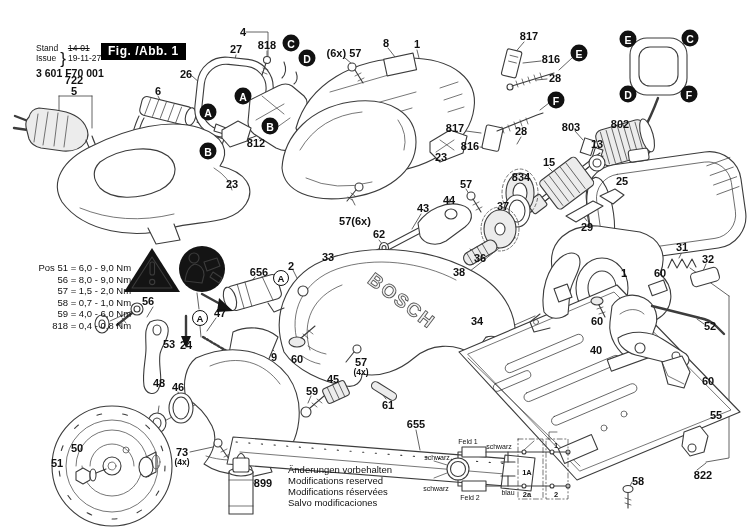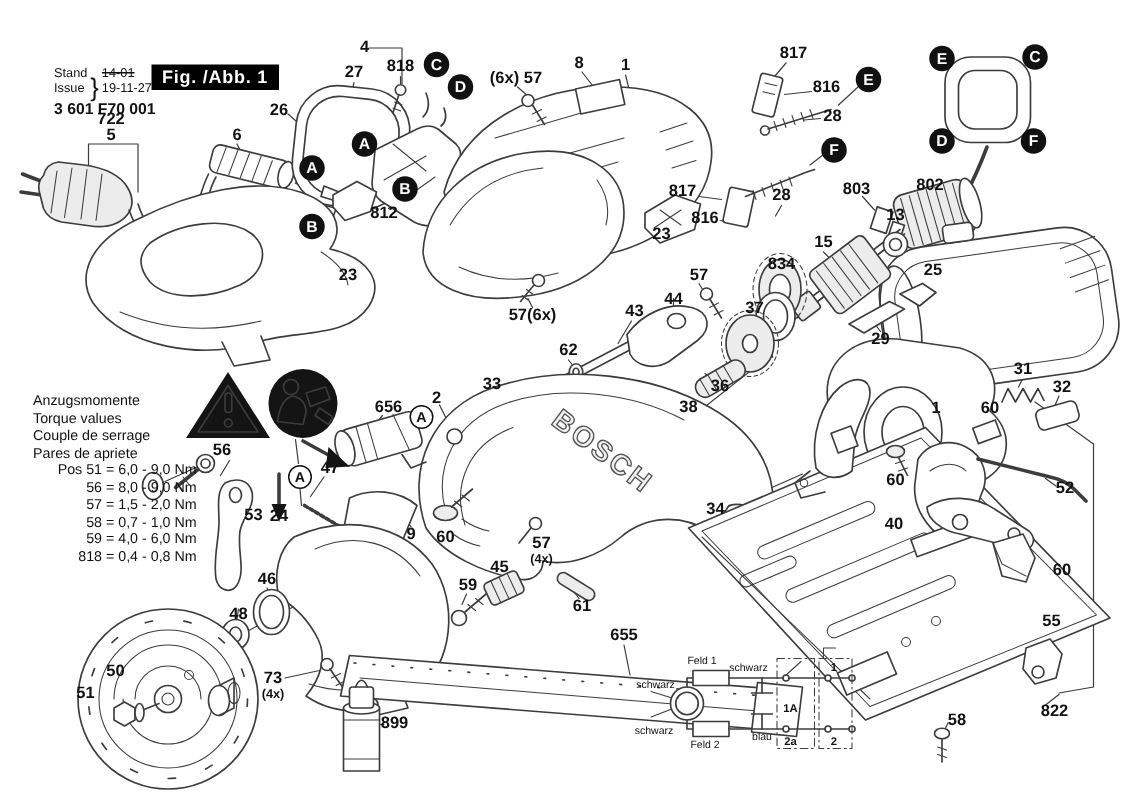--- a/index.html
+++ b/index.html
@@ -446,36 +446,36 @@
     </div>
     <div class="brace">}</div>
     <div>
       <span class="struck">14-01</span><br>
       <span>19-11-27</span>
     </div>
   </div>
   <div class="figbox">Fig. /Abb. 1</div>
 
   <div class="torque">
-    <div id="torque-heads">
-        <div>Anzugsmomente</div>
-        <div>Torque values</div>
-        <div>Couple de serrage</div>
-        <div>Pares de apriete</div>
-      </div>
     <div id="torque-rows">
         <div class="trow"><span class="tp">Pos 51</span><span> = 6,0 - 9,0 Nm</span></div>
         <div class="trow"><span class="tp">56</span><span> = 8,0 - 9,0 Nm</span></div>
         <div class="trow"><span class="tp">57</span><span> = 1,5 - 2,0 Nm</span></div>
         <div class="trow"><span class="tp">58</span><span> = 0,7 - 1,0 Nm</span></div>
         <div class="trow"><span class="tp">59</span><span> = 4,0 - 6,0 Nm</span></div>
         <div class="trow"><span class="tp">818</span><span> = 0,4 - 0,8 Nm</span></div>
       </div>
   </div>
 
+  <div class="notes" id="notes">
+      <div>Änderungen vorbehalten</div>
+      <div>Modifications reserved</div>
+      <div>Modifications réservées</div>
+      <div>Salvo modificaciones</div>
+    </div>
 
   <div class="wlabel" style="left:437px;top:457px">schwarz</div>
   <div class="wlabel" style="left:499px;top:446px">schwarz</div>
   <div class="wlabel" style="left:436px;top:488px">schwarz</div>
   <div class="wlabel" style="left:508px;top:492px">blau</div>
   <div class="wlabel" style="left:468px;top:441px">Feld 1</div>
   <div class="wlabel" style="left:470px;top:497px">Feld 2</div>
   <div class="wlabel wterm" style="left:527px;top:472px">1A</div>
   <div class="wlabel wterm" style="left:556px;top:445px">1</div>
   <div class="wlabel wterm" style="left:527px;top:494px">2a</div>
@@ -512,46 +512,46 @@
       <div class="plabel" style="left: 660px; top: 273px;">60</div>
       <div class="plabel" style="left: 708px; top: 259px;">32</div>
       <div class="plabel" style="left: 624px; top: 273px;">1</div>
       <div class="plabel" style="left: 449px; top: 200px;">44</div>
       <div class="plabel" style="left: 466px; top: 184px;">57</div>
       <div class="plabel" style="left: 423px; top: 208px;">43</div>
       <div class="plabel" style="left: 379px; top: 234px;">62</div>
       <div class="plabel" style="left: 480px; top: 258px;">36</div>
       <div class="plabel" style="left: 459px; top: 272px;">38</div>
       <div class="plabel" style="left: 503px; top: 206px;">37</div>
-      <div class="plabel" style="left: 355px; top: 211px;">57(6x)</div>
+      <div class="plabel" style="left: 355px; top: 221px;">57(6x)</div>
       <div class="plabel" style="left: 259px; top: 272px;">656</div>
       <div class="plabel" style="left: 291px; top: 266px;">2</div>
       <div class="plabel" style="left: 328px; top: 257px;">33</div>
       <div class="plabel" style="left: 220px; top: 313px;">47</div>
       <div class="plabel" style="left: 148px; top: 301px;">56</div>
       <div class="plabel" style="left: 169px; top: 344px;">53</div>
       <div class="plabel" style="left: 186px; top: 345px;">24</div>
       <div class="plabel" style="left: 178px; top: 387px;">46</div>
-      <div class="plabel" style="left: 159px; top: 410px;">48</div>
+      <div class="plabel" style="left: 159px; top: 383px;">48</div>
       <div class="plabel" style="left: 77px; top: 448px;">50</div>
       <div class="plabel" style="left: 57px; top: 463px;">51</div>
       <div class="plabel" style="left: 182px; top: 457px;">73<span class="psub">(4x)</span></div>
       <div class="plabel" style="left: 274px; top: 357px;">9</div>
       <div class="plabel" style="left: 297px; top: 359px;">60</div>
       <div class="plabel" style="left: 333px; top: 379px;">45</div>
       <div class="plabel" style="left: 312px; top: 391px;">59</div>
       <div class="plabel" style="left: 361px; top: 367px;">57<span class="psub">(4x)</span></div>
       <div class="plabel" style="left: 388px; top: 405px;">61</div>
       <div class="plabel" style="left: 416px; top: 424px;">655</div>
-      <div class="plabel" style="left: 477px; top: 340px;">34</div>
+      <div class="plabel" style="left: 477px; top: 321px;">34</div>
       <div class="plabel" style="left: 597px; top: 321px;">60</div>
       <div class="plabel" style="left: 596px; top: 350px;">40</div>
       <div class="plabel" style="left: 710px; top: 326px;">52</div>
       <div class="plabel" style="left: 708px; top: 381px;">60</div>
-      <div class="plabel" style="left: 701px; top: 415px;">55</div>
+      <div class="plabel" style="left: 716px; top: 415px;">55</div>
       <div class="plabel" style="left: 703px; top: 475px;">822</div>
       <div class="plabel" style="left: 638px; top: 481px;">58</div>
       <div class="plabel" style="left: 263px; top: 483px;">899</div>
       <div class="callout filled" style="left: 291px; top: 43px;">C</div>
       <div class="callout filled" style="left: 307px; top: 58px;">D</div>
       <div class="callout filled" style="left: 243px; top: 96px;">A</div>
       <div class="callout filled" style="left: 208px; top: 112px;">A</div>
       <div class="callout filled" style="left: 270px; top: 126px;">B</div>
       <div class="callout filled" style="left: 208px; top: 151px;">B</div>
       <div class="callout filled" style="left: 579px; top: 53px;">E</div>

